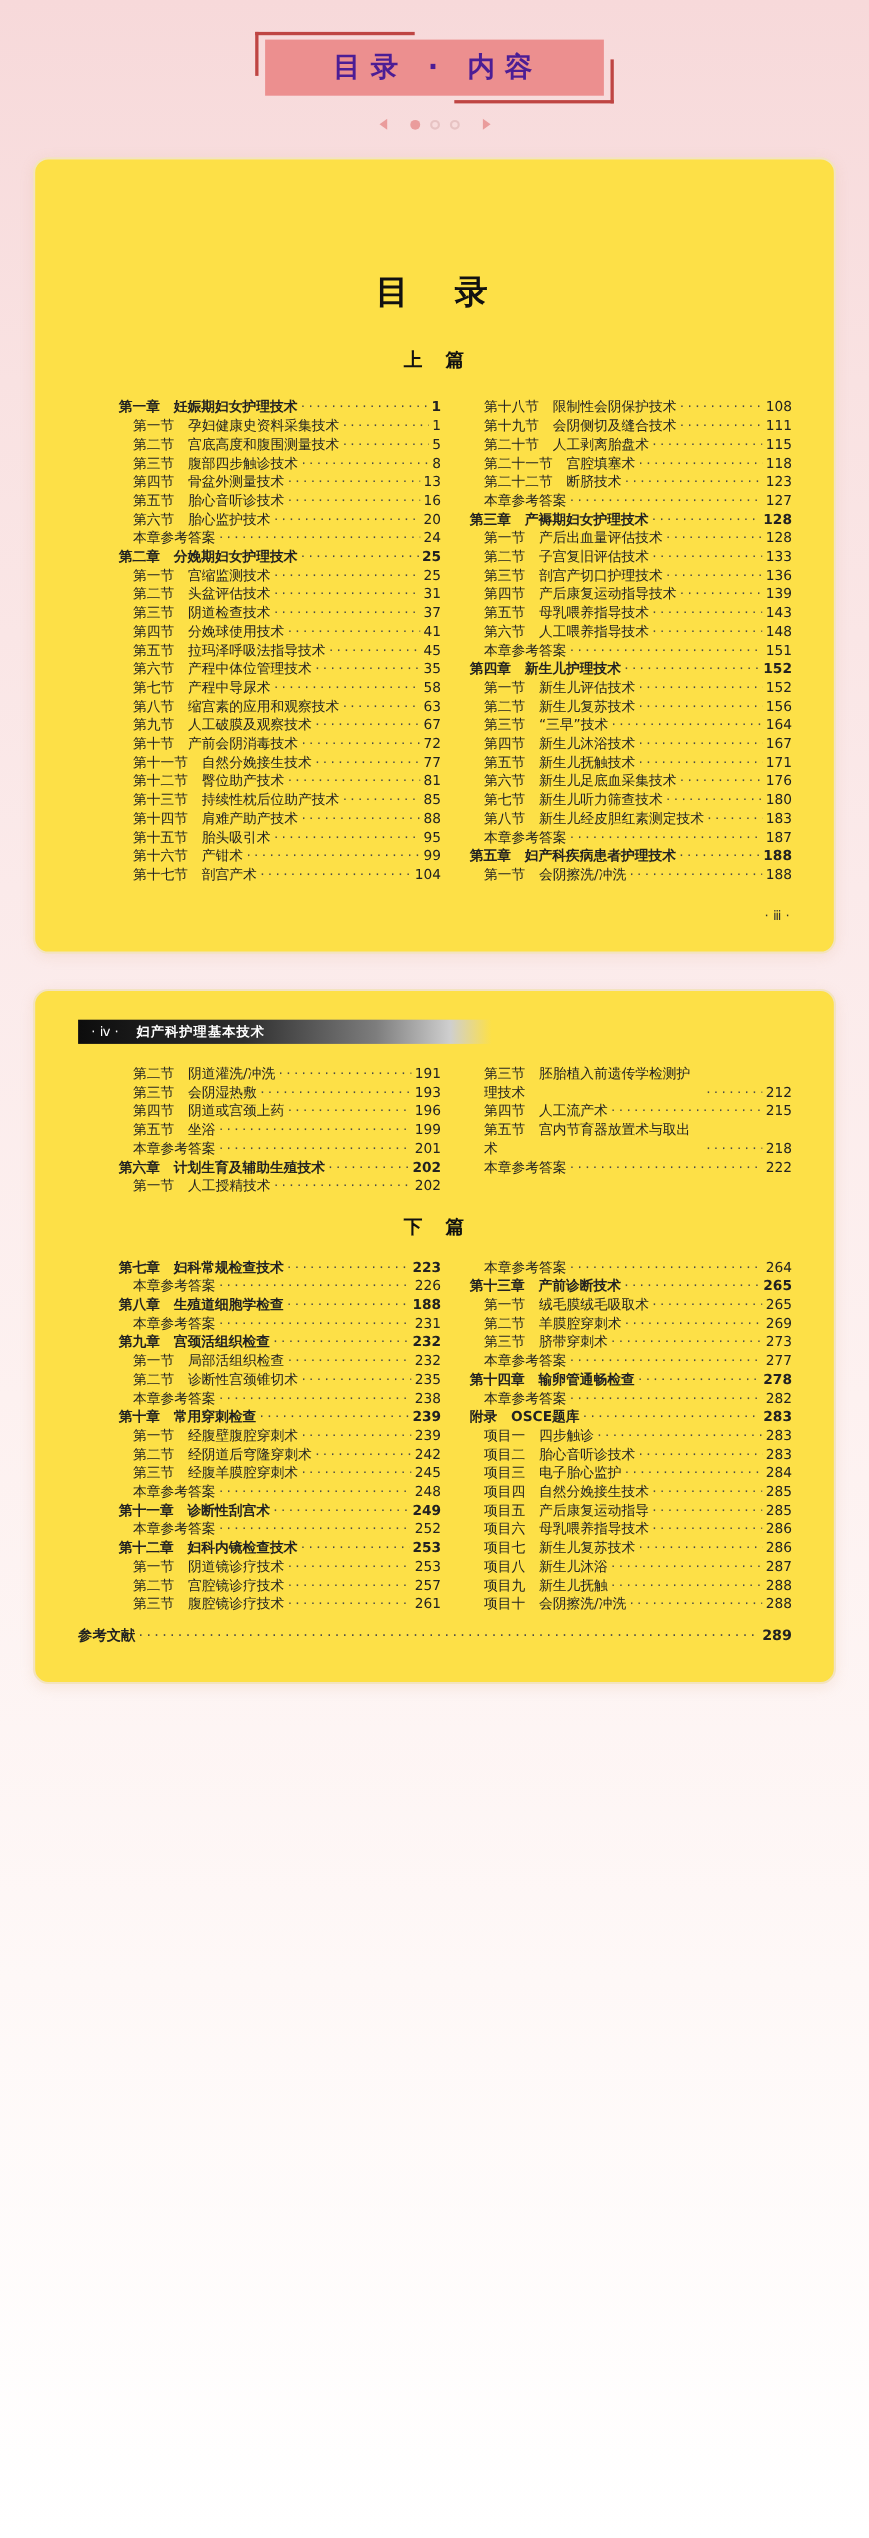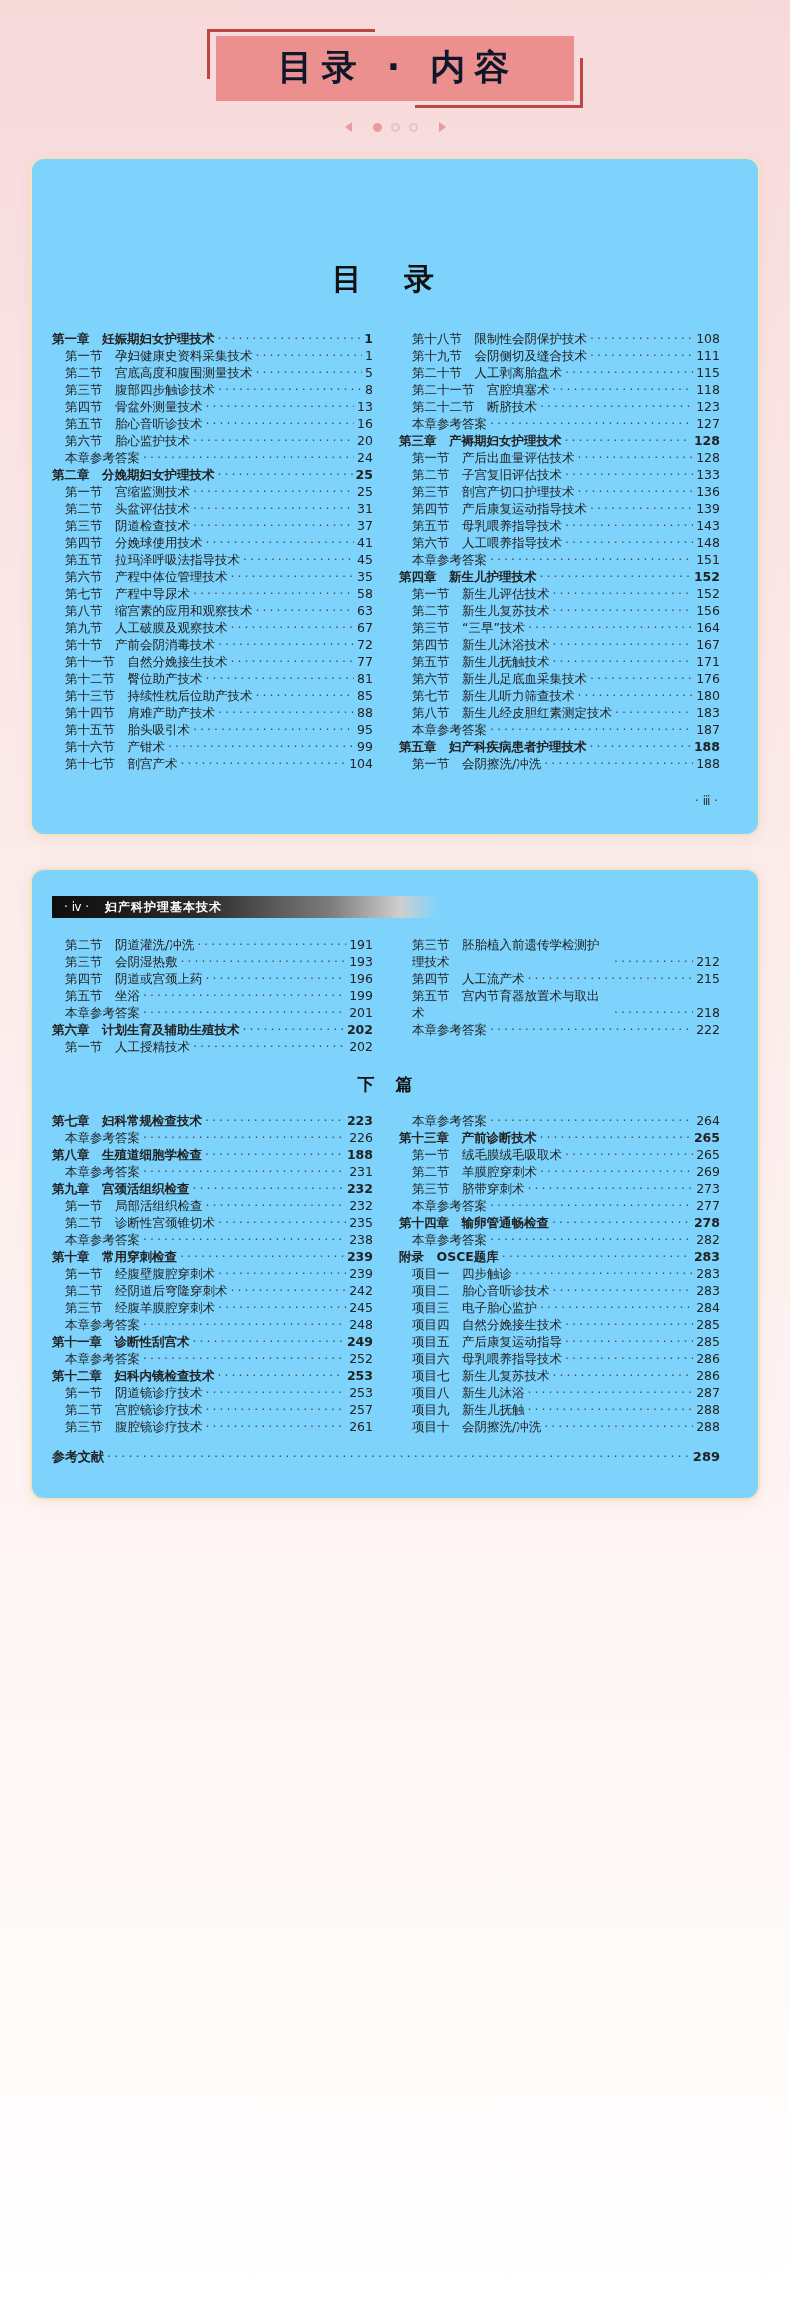--- a/index.html
+++ b/index.html
@@ -12,22 +12,22 @@
       #f7d9da 0%, #f9e2e2 15%, #fbeaea 35%,
       #fdf1f0 55%, #fef8f7 78%, #ffffff 100%);
     color: #222;
   }
 
   
   .banner-wrap { display: flex; justify-content: center; padding-top: 36px; }
   .banner {
     position: relative;
     background: var(--banner-pink, #ec8f8f);
-    color: #0f172a;
-    font-size: 35px;
+    color: #4c1d95;
+    font-size: 25px;
     font-weight: bold;
     letter-spacing: 9px;
     padding: 8px 56px 10px 62px;
     text-align: center;
   }
   .banner::before {
     content: ""; position: absolute; top: -7px; left: -9px;
     width: 46%; height: 72%;
     border-top: 3px solid var(--accent-dark-red, #bf4543);
     border-left: 3px solid var(--accent-dark-red, #bf4543);
@@ -45,36 +45,36 @@
   .tri-left  { border-width: 5px 7px 5px 0; border-color: transparent var(--dot-pink, #eaa2a2) transparent transparent; margin-right: 12px; }
   .tri-right { border-width: 5px 0 5px 7px; border-color: transparent transparent transparent var(--dot-pink, #eaa2a2); margin-left: 12px; }
   .dot { width: 9px; height: 9px; border-radius: 50%; display: inline-block; }
   .dot-filled { background: var(--dot-pink, #eaa2a2); }
   .dot-empty  { border: 2px solid #e7c3c3; background: transparent; }
 
   
   .card {
     width: 730px;
     margin: 24px auto 0;
-    background: #7dd3fc;
+    background: #fde047;
     border-radius: 14px;
     border: 2px solid var(--card-border-cream, #f3e3c0);
     box-shadow: 0 3px 12px rgba(214, 168, 120, 0.18);
-    padding-left: 20px;
+    padding-left: 39px;
     padding-right: 38px;
   }
   .card1 { padding-top: 100px; padding-bottom: 26px; }
   .card2 { margin-top: 32px; padding-top: 26px; padding-bottom: 32px; }
 
   .toc-title { text-align: center; font-size: 30px; font-weight: bold; color: #111; letter-spacing: 6px; margin-bottom: 30px; }
   .part-title { text-align: center; font-size: 17px; font-weight: bold; color: #111; letter-spacing: 2px; }
   .card1 .part-title { margin-bottom: 22px; }
   .card2 .part-title { margin: 18px 0 16px; text-align: center; }
 
-  .cols { display: flex; gap: 26px; }
+  .cols { display: flex; gap: 26px; margin-left: 37px; }
   .col { flex: 1; min-width: 0; }
 
   .line { display: flex; align-items: flex-end; font-size: 12.5px; line-height: 17px; color: #222; }
   .line.chapter { font-weight: bold; }
   .line.section .lab, .line.answer .lab { padding-left: 13px; }
   .lab { white-space: normal; }
   .col-wrap .lab { max-width: 212px; }
   .dots { flex: 1; min-width: 12px; overflow: hidden; white-space: nowrap; margin: 0 3px; color: #4a4a4a; font-weight: normal; }
   .dots::after {
     content: "························································································································";
@@ -114,20 +114,21 @@
   <div class="carousel">
     <span class="tri tri-left"></span>
     <span class="dot dot-filled"></span>
     <span class="dot dot-empty"></span>
     <span class="dot dot-empty"></span>
     <span class="tri tri-right"></span>
   </div>
 
   <div class="card card1">
     <div class="toc-title">目　录</div>
+    <div class="part-title">上　篇</div>
     <div class="cols">
       <div class="col">
           <div class="line chapter">
             <span class="lab">第一章　妊娠期妇女护理技术</span>
             <span class="dots"></span>
             <span class="pg">1</span>
           </div>
           <div class="line section">
             <span class="lab">第一节　孕妇健康史资料采集技术</span>
             <span class="dots"></span>

